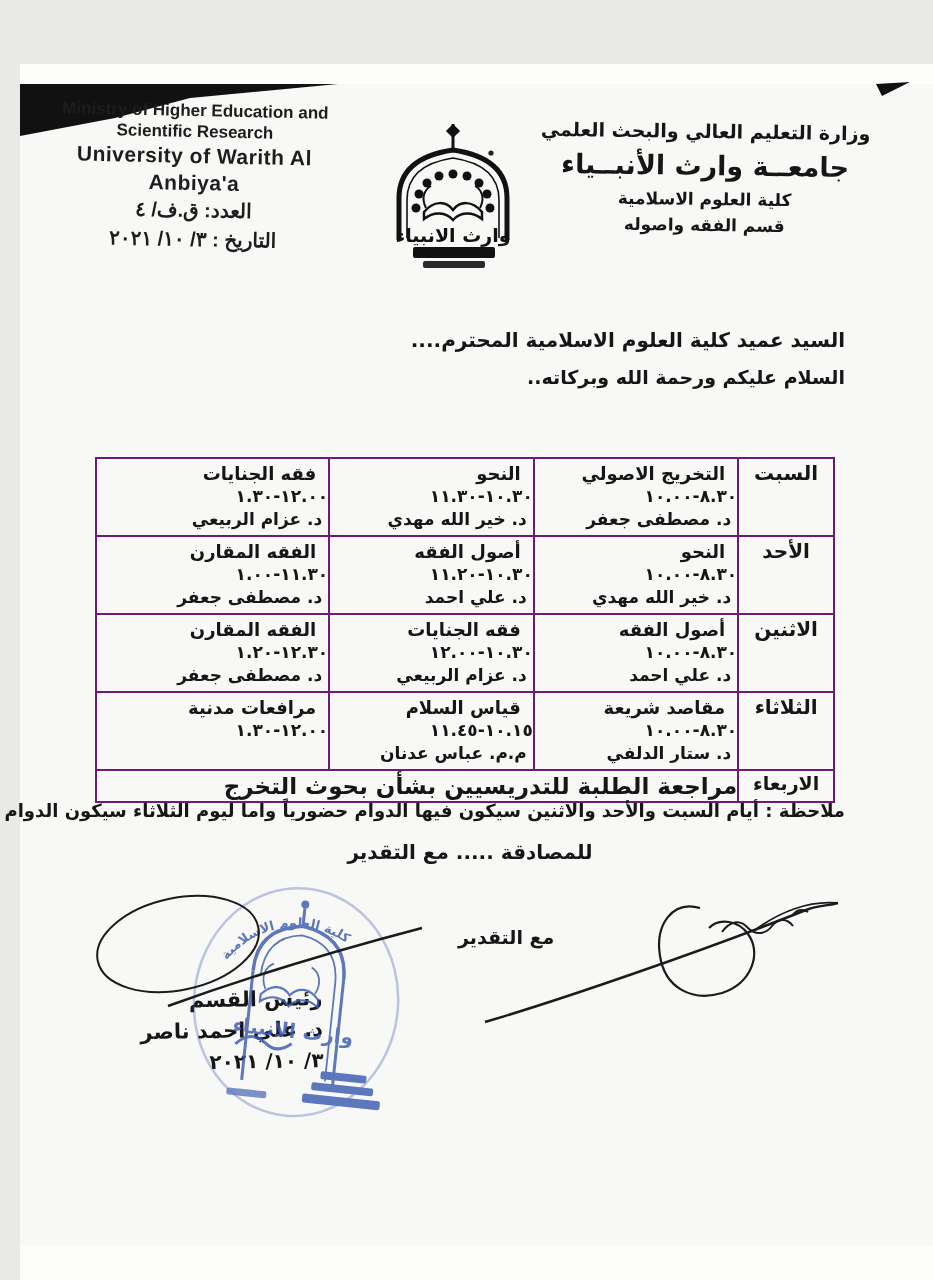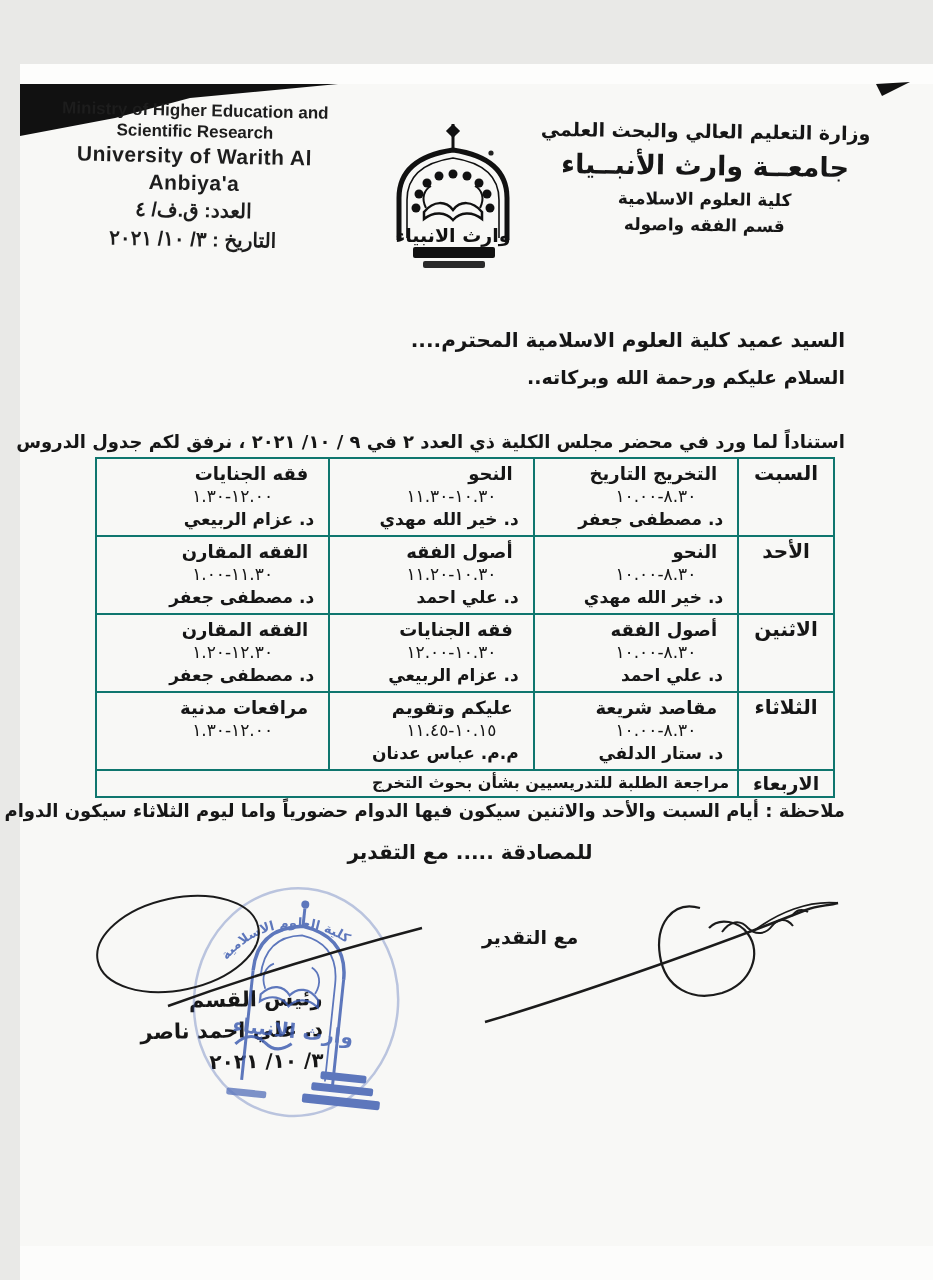--- a/index.html
+++ b/index.html
@@ -29,33 +29,33 @@
   
   .recipient{left:95px;top:300px;width:750px;font-size:20px;}
   .greeting{left:95px;top:338px;width:750px;font-size:19px;}
   .subject{left:95px;top:372px;width:750px;font-size:20px;}
   .body1{left:95px;top:403px;width:750px;font-size:18px;}
   .body2{left:95px;top:431px;width:750px;font-size:18px;}
 
   
   table.sched{position:absolute;left:95px;top:457px;width:740px;border-collapse:collapse;direction:rtl;
               font-family:"DejaVu Sans",sans-serif;}
-  table.sched td{border:2px solid #0f766e;vertical-align:top;padding:2px 8px;}
+  table.sched td{border:2px solid #701a75;vertical-align:top;padding:2px 0;}
   td.day{font-size:20px;font-weight:bold;text-align:center;padding-top:4px;margin-top:36px;}
   .course{font-size:18px;font-weight:bold;text-align:right;padding:2px 12px 0 0;line-height:22px;}
-  .time{font-size:17px;font-weight:normal;text-align:center;letter-spacing:2px;line-height:23px;margin-left:40px;}
+  .time{font-size:17px;font-weight:bold;letter-spacing:2px;line-height:23px;margin-left:40px;}
   .inst{font-size:17px;font-weight:bold;text-align:right;padding:0 6px 2px 0;line-height:23px;}
-  td.wed-act{font-size:16px;font-weight:bold;text-align:right;padding:2px 10px;}
+  td.wed-act{font-size:23px;font-weight:bold;text-align:right;padding:2px 10px;}
   tr.r1{height:66px;} tr.r2{height:70px;} tr.r3{height:71px;} tr.r4{height:72px;} tr.r5{height:26px;}
 
   
   .note1{left:95px;top:772px;width:750px;font-size:18px;}
   .note2{left:95px;top:800px;width:750px;font-size:18px;}
   .approval{left:95px;top:840px;width:750px;font-size:20px;}
-  .regards{left:458px;top:926px;font-size:19px;margin-left:24px;}
+  .regards{left:458px;top:926px;font-size:19px;}
   .signer{left:95px;top:985px;width:228px;text-align:right;transform:rotate(-1deg);}
   .signer .t{font-size:21px;line-height:31px;}
   .signer .n{font-size:21px;line-height:31px;}
   .signer .d{font-size:20px;line-height:31px;letter-spacing:4px;}
 </style>
 </head>
 <body>
 
 <div class="canvas">
   <div class="page"></div>
@@ -107,34 +107,33 @@
 
   <div class="abs ar arab-block">
     <div class="ar-l1">وزارة التعليم العالي والبحث العلمي</div>
     <div class="ar-l2">جامعــة وارث الأنبــياء</div>
     <div class="ar-l3">كلية العلوم الاسلامية</div>
     <div class="ar-l4">قسم الفقه واصوله</div>
   </div>
 
   <div class="abs ar right nowrap recipient">السيد عميد كلية العلوم الاسلامية المحترم....</div>
   <div class="abs ar right nowrap greeting">السلام عليكم ورحمة الله وبركاته..</div>
-  <div class="abs ar right nowrap body1">استناداً لما ورد في محضر مجلس الكلية ذي العدد ٢  في ٩ / ١٠/ ٢٠٢١ ، نرفق لكم جدول الدروس</div>
 
   <table class="sched">
     <colgroup>
         <col style="width:96px">
         <col style="width:205px">
         <col style="width:205px">
         <col style="width:234px">
       </colgroup>
     <tbody>
         <tr class="r1">
       <td class="day">السبت</td>
       <td>
-        <div class="course">التخريج التاريخ</div>
+        <div class="course">التخريج الاصولي</div>
         <div class="time">٨.٣٠-١٠.٠٠</div>
         <div class="inst">د. مصطفى جعفر</div>
       </td>
       <td>
         <div class="course">النحو</div>
         <div class="time">١٠.٣٠-١١.٣٠</div>
         <div class="inst">د. خير الله مهدي</div>
       </td>
       <td>
         <div class="course">فقه الجنايات</div>
@@ -179,21 +178,21 @@
       </td>
     </tr>
     <tr class="r4">
       <td class="day">الثلاثاء</td>
       <td>
         <div class="course">مقاصد شريعة</div>
         <div class="time">٨.٣٠-١٠.٠٠</div>
         <div class="inst">د. ستار الدلفي</div>
       </td>
       <td>
-        <div class="course">عليكم وتقويم</div>
+        <div class="course">قياس السلام</div>
         <div class="time">١٠.١٥-١١.٤٥</div>
         <div class="inst">م.م. عباس عدنان</div>
       </td>
       <td>
         <div class="course">مرافعات مدنية</div>
         <div class="time">١٢.٠٠-١.٣٠</div>
         <div class="inst"></div>
       </td>
     </tr>
     <tr class="r5">

